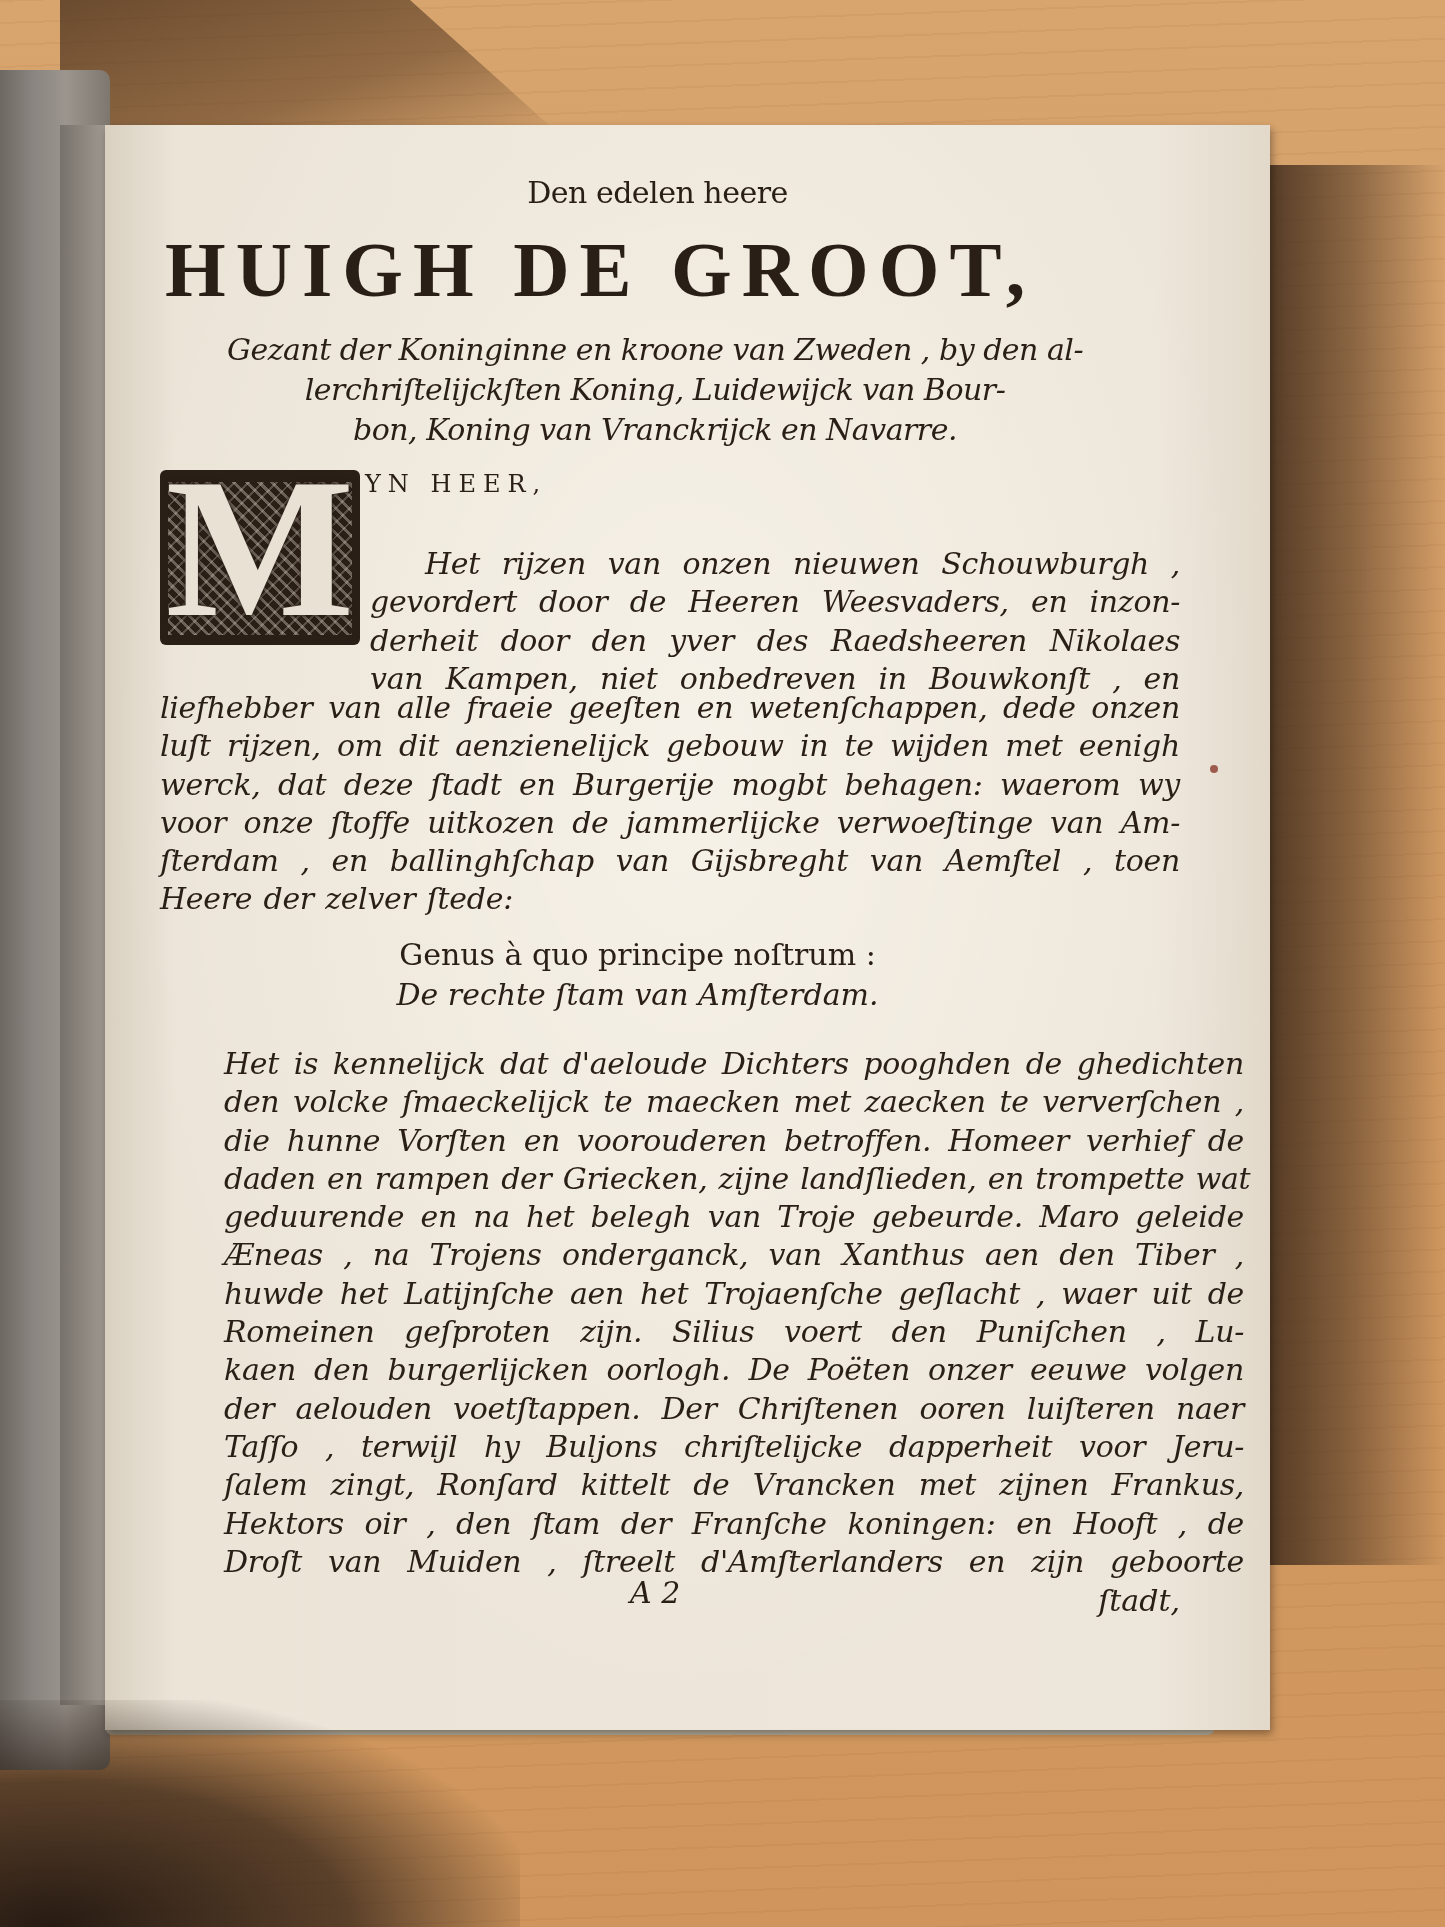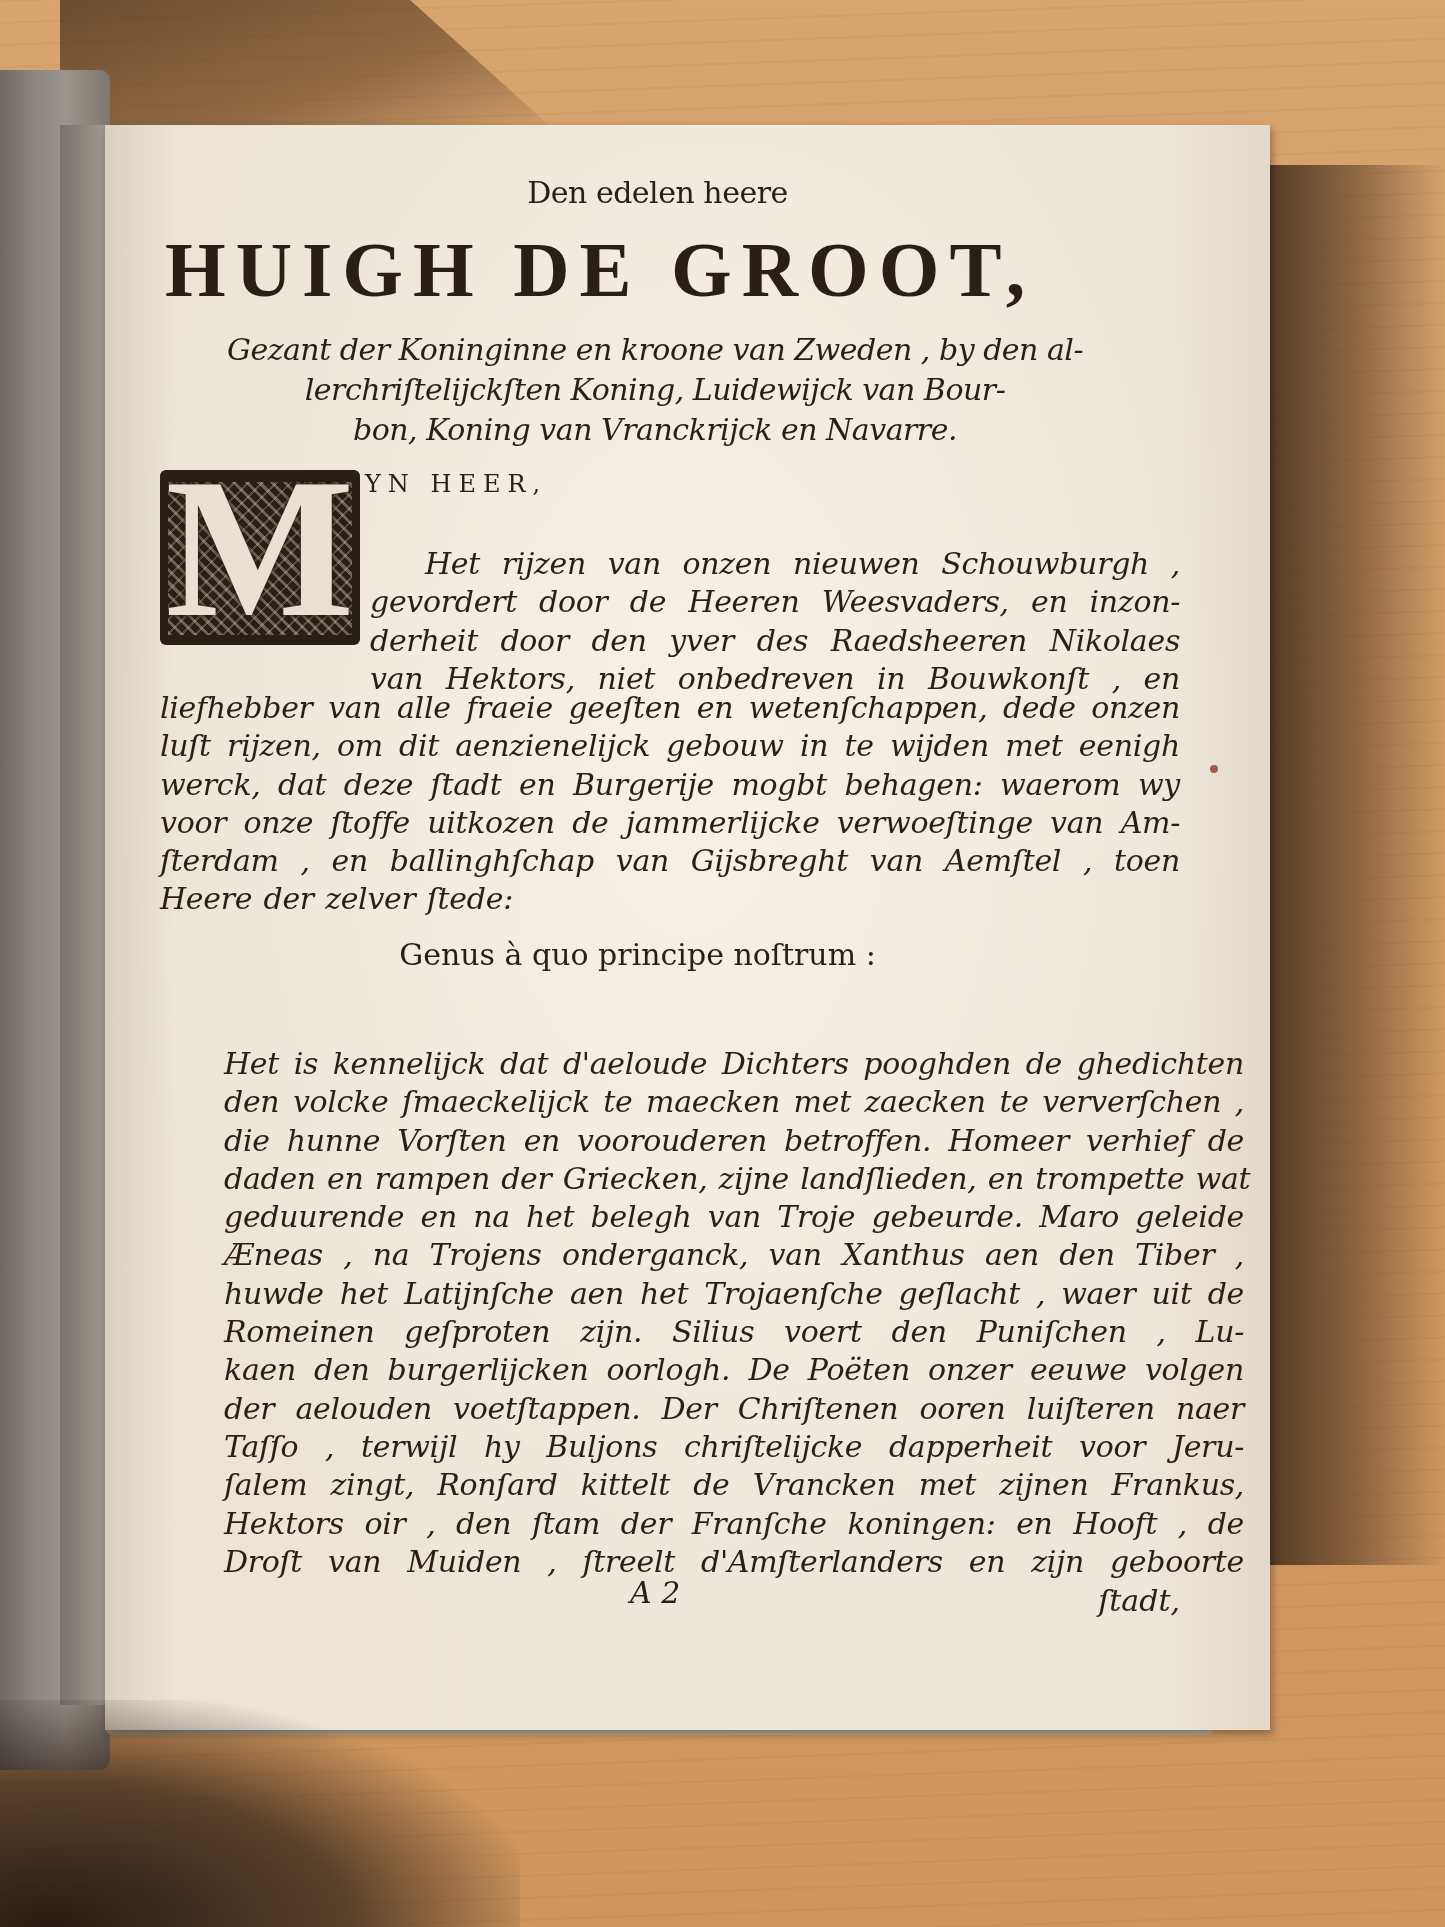--- a/index.html
+++ b/index.html
@@ -128,34 +128,35 @@
     <div class="dropcap-inner"></div>
     <div class="dropcap-letter">M</div>
   </div>
 
   <div class="text salutation">YN HEER,</div>
 
   <div class="text body body-first">
     <span class="line body-indent-line">Het  rijzen van onzen nieuwen Schouwburgh ,</span>
     <span class="line">gevordert  door de Heeren Weesvaders,  en inzon-</span>
     <span class="line">derheit  door  den  yver  des  Raedsheeren  Nikolaes</span>
-    <span class="line">van Hektors,  niet  onbedreven in Bouwkonſt ,  en</span>
+    <span class="line">van Kampen,  niet  onbedreven in Bouwkonſt ,  en</span>
   </div>
 
   <div class="text body body-full">
     <span class="line">liefhebber  van  alle  fraeie  geeſten  en  wetenſchappen,  dede  onzen</span>
     <span class="line">luſt  rijzen,  om  dit  aenzienelijck gebouw  in  te  wijden  met  eenigh</span>
     <span class="line">werck,  dat  deze ſtadt en Burgerije mogbt behagen:  waerom  wy</span>
     <span class="line">voor  onze ſtoffe uitkozen de jammerlijcke verwoeſtinge van Am-</span>
     <span class="line">ſterdam ,  en  ballinghſchap  van  Gijsbreght  van  Aemſtel ,  toen</span>
     <span class="line line-last">Heere der zelver ſtede:</span>
   </div>
 
   <div class="text quote">
     <span class="q1">Genus à quo principe noſtrum :</span>
+    <span class="q2">De rechte ſtam van Amſterdam.</span>
   </div>
 
   <div class="text body body-second">
     <span class="line">Het  is  kennelijck  dat  d'aeloude  Dichters  pooghden  de ghedichten</span>
     <span class="line">den  volcke ſmaeckelijck  te  maecken  met  zaecken te ververſchen ,</span>
     <span class="line">die  hunne Vorſten  en  voorouderen betroffen.   Homeer  verhief  de</span>
     <span class="line">daden en rampen der Griecken,  zijne landſlieden,  en trompette wat</span>
     <span class="line">geduurende  en  na  het  belegh  van  Troje gebeurde.   Maro geleide</span>
     <span class="line">Æneas ,  na  Trojens  onderganck,  van  Xanthus  aen  den  Tiber ,</span>
     <span class="line">huwde  het  Latijnſche  aen  het  Trojaenſche  geſlacht ,  waer  uit  de</span>

